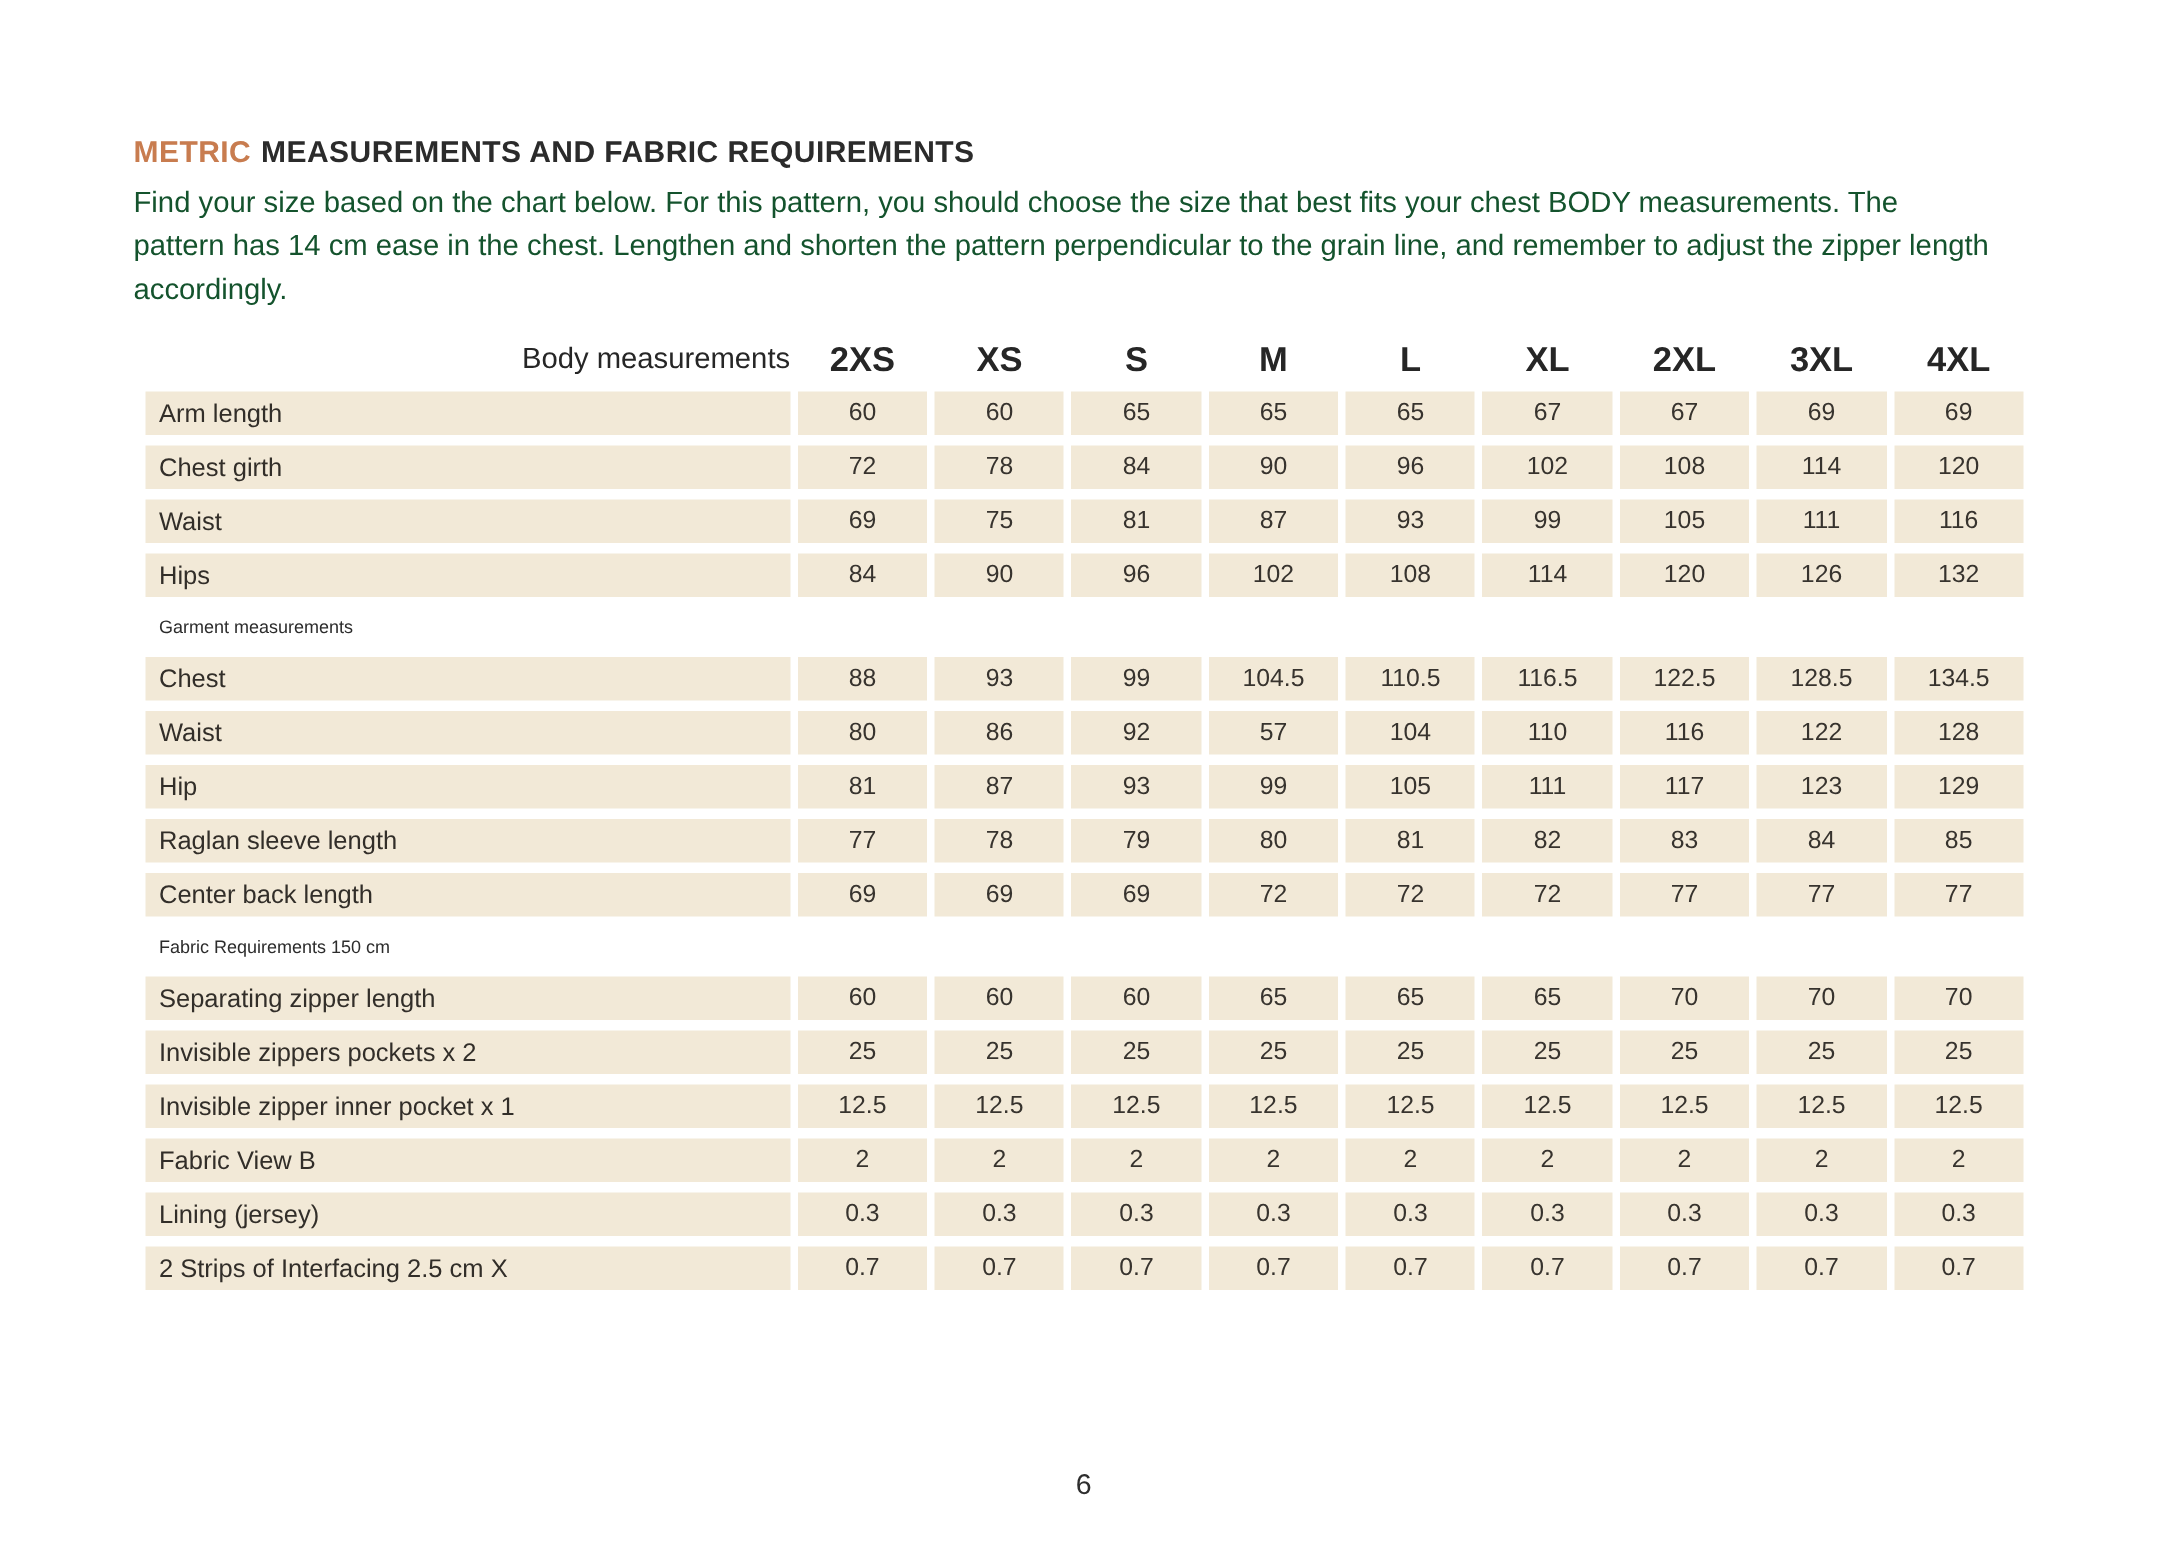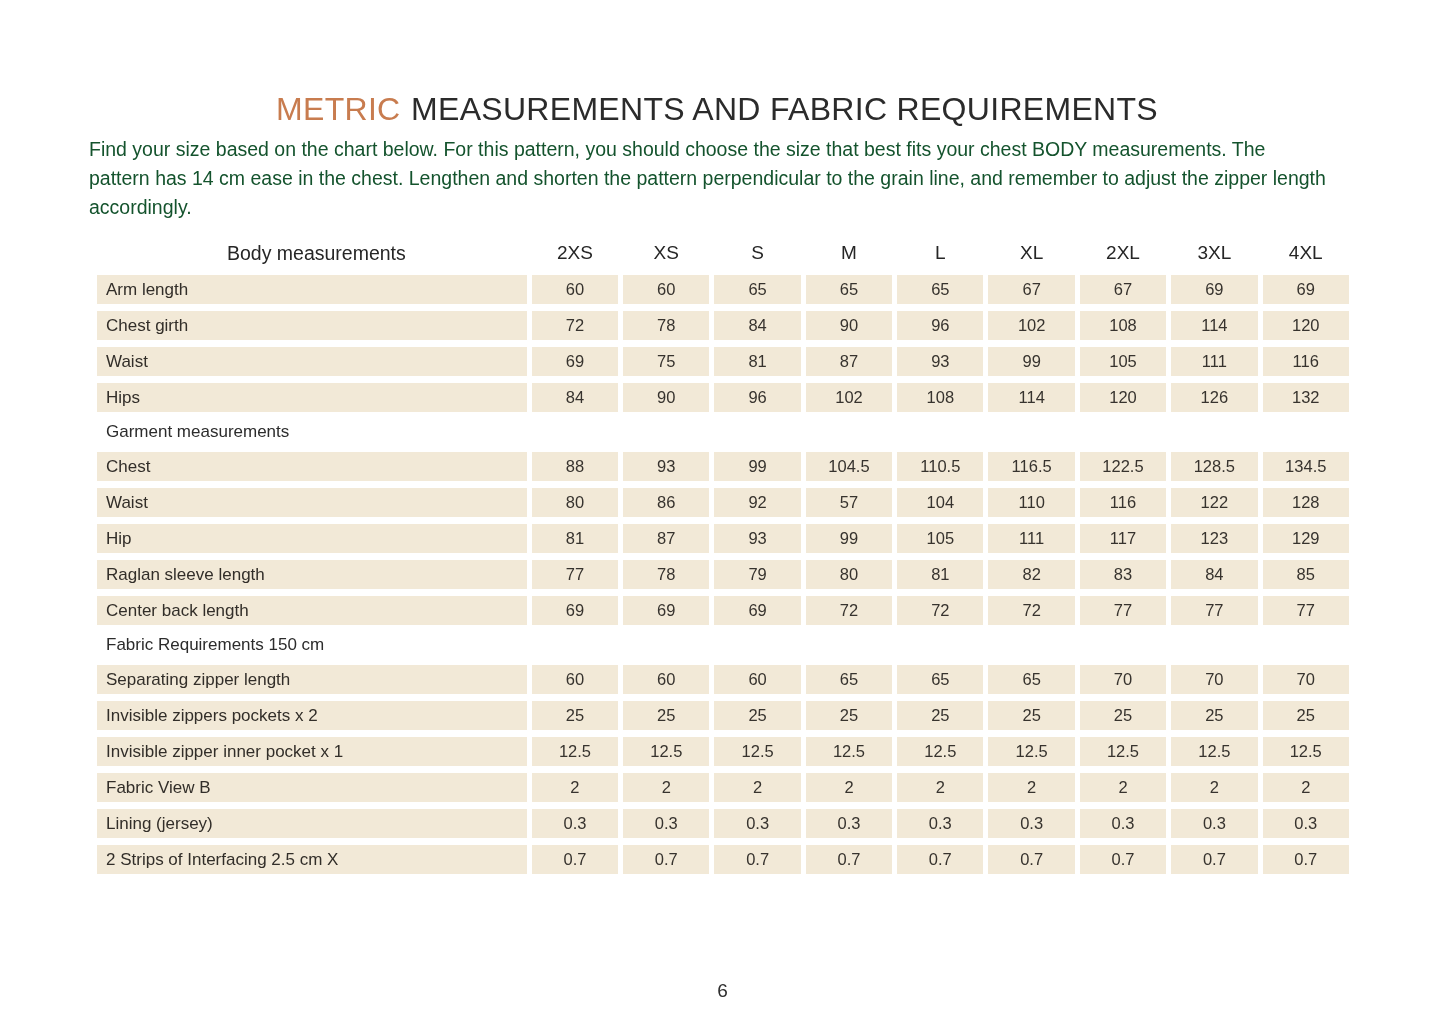--- a/index.html
+++ b/index.html
@@ -12,26 +12,25 @@
     position: relative;
     width: 1445px;
     height: 1030px;
     background: #ffffff;
     overflow: hidden;
   }
   .content {
     padding: 91px 100px 0 89px;
   }
   h1.title {
-    font-size: 32px;
-    font-weight: 400;
+    font-size: 20px;
+    font-weight: 700;
     letter-spacing: 0.3px;
     color: #2b2b2b;
     white-space: nowrap;
-    text-align: center;
   }
   h1.title .accent {
     color: #c87c4f;
     margin-right: 0.33em;
   }
   p.intro {
     margin-top: 7px;
     width: 1240px;
     font-size: 19.5px;
     line-height: 29px;
@@ -47,50 +46,51 @@
   }
   table.size-table col.c-label { width: 428px; }
   table.size-table col.c-val { width: 86px; }
   thead th {
     background: #ffffff;
     font-weight: 400;
     height: 30px;
     vertical-align: middle;
   }
   th.label-head {
-    text-align: center;
+    text-align: right;
     padding-left: 9px;
     font-size: 19.5px;
     color: #262626;
   }
   th.size-head {
     text-align: center;
-    font-size: 19px;
+    font-size: 23px;
     color: #262626;
+    font-weight: bold;
   }
   tbody td {
     background: #f2e9d7;
     height: 29px;
     vertical-align: middle;
     font-size: 17px;
     color: #37332e;
   }
   td.row-label {
     text-align: left;
     padding-left: 9px;
     color: #322e29;
   }
   td.value {
     text-align: center;
     font-size: 16.5px;
   }
   tr.section-row td {
     background: #ffffff;
     height: 26px;
-    font-size: 17px;
+    font-size: 12px;
     padding-left: 9px;
     color: #2c2c2c;
   }
   .page-number {
     position: absolute;
     left: 0;
     right: 0;
     bottom: 28px;
     text-align: center;
     font-size: 19px;

